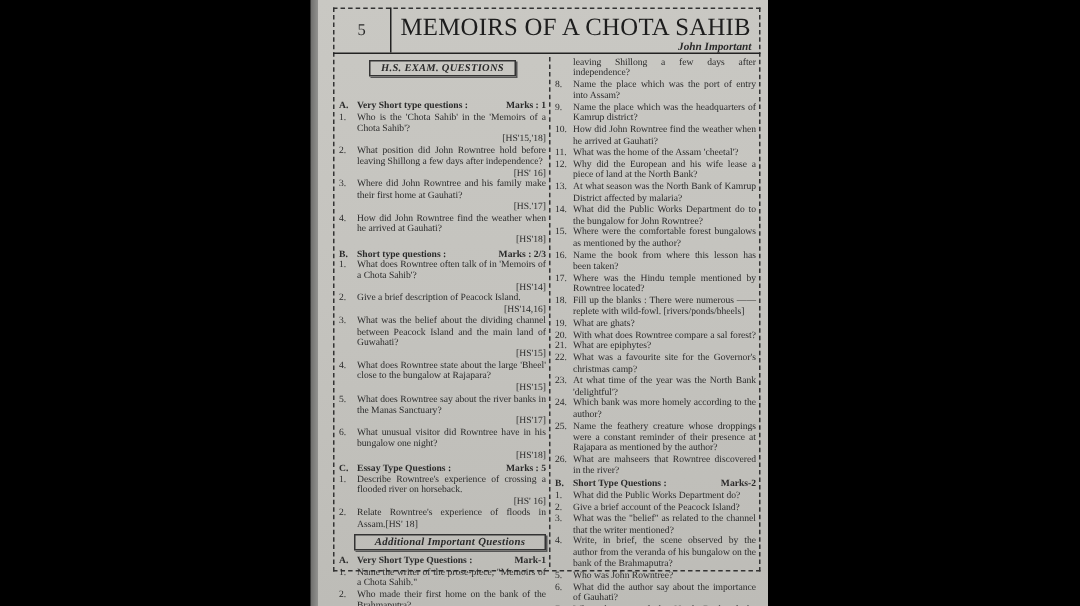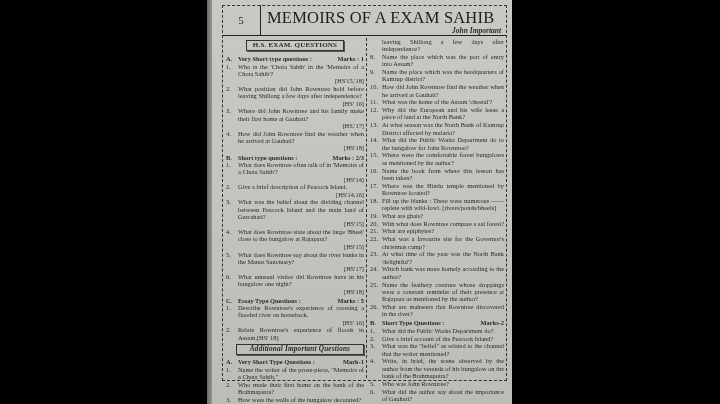--- a/index.html
+++ b/index.html
@@ -9,40 +9,40 @@
   .frame{position:absolute;left:10px;top:5px;width:285px;height:376px;border:1.2px dashed #333;box-sizing:border-box;}
   .header{position:absolute;left:10px;top:5px;width:285px;height:30px;}
   .chap-num{position:absolute;left:0;top:0;width:38px;height:30px;border-right:1.4px solid #222;font-size:11px;display:flex;align-items:center;justify-content:center;}
   .title{position:absolute;left:45px;top:3px;font-size:16.5px;letter-spacing:0.2px;color:#1d1d1d;white-space:nowrap;}
   .author{position:absolute;right:6px;top:21px;font-size:7.5px;font-style:italic;font-weight:bold;}
   .header-rule{position:absolute;left:10px;top:35px;width:285px;height:0;border-top:1.6px solid #222;}
   .col{position:absolute;top:38px;font-size:6.4px;line-height:7.3px;}
   .col-left{left:14px;width:138px;}
   .col-right{left:158px;width:134px;}
   .col-divider{position:absolute;left:154px;top:38px;height:340px;border-left:1.2px dashed #333;}
-  .boxhead{border:1.2px solid #333;padding:1px 4px;text-align:center;font-size:7px;font-weight:bold;margin:2px 20px 4px 20px;letter-spacing:0.2px;box-shadow:1px 1px 0 #555;}
+  .boxhead{border:1.2px solid #333;padding:1px 4px;text-align:center;font-size:7px;font-weight:bold;margin:2px 20px 16px 20px;letter-spacing:0.2px;box-shadow:1px 1px 0 #555;font-style:italic;}
   .boxhead.wide{margin:3px 0 3px 10px;font-size:7.2px;font-style:italic;}
   .sec{display:flex;font-weight:bold;margin-top:2px;}
   .sec .let{width:12px;}
   .sec .st{flex:1;}
   .sec .mk{white-space:nowrap;}
   .q{display:flex;margin-bottom:0.5px;}
   .q .n{width:12px;flex-shrink:0;}
   .q .t{flex:1;text-align:justify;}
   .ref{display:block;text-align:right;}
 </style>
 </head>
 <body>
 
 <div class="page-edge"></div>
 <div class="page">
   <div class="frame"></div>
   <div class="header">
     <div class="chap-num">5</div>
-    <div class="title">MEMOIRS OF A EXAM SAHIB</div>
+    <div class="title">MEMOIRS OF A CHOTA SAHIB</div>
     <div class="author">John Important</div>
   </div>
   <div class="header-rule"></div>
   <div class="col-divider"></div>
 
   <div class="col col-left" id="left-col">
     <div class="boxhead">H.S. EXAM. QUESTIONS</div>
   <div class="sec">
         <span class="let">A.</span>
         <span class="st">Very Short type questions :</span>

